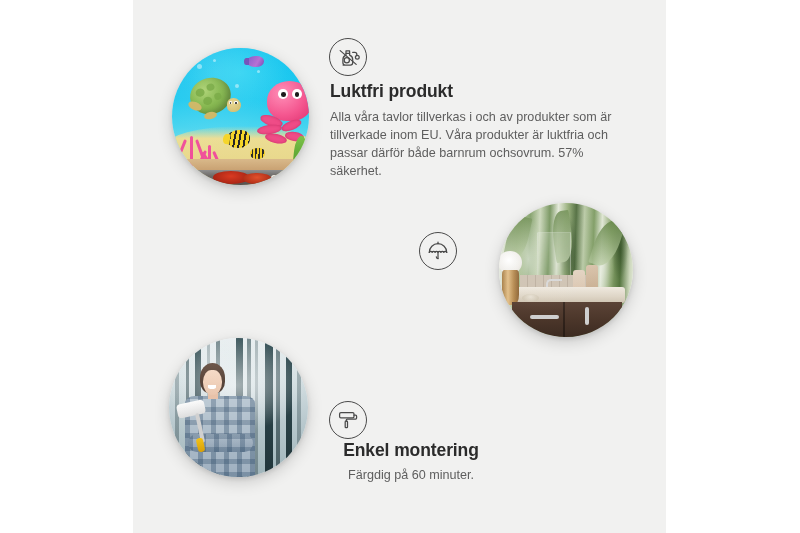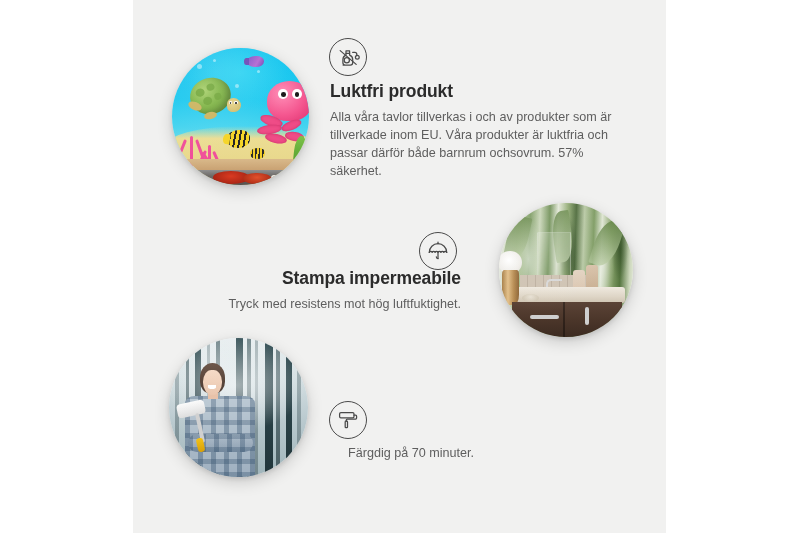--- a/index.html
+++ b/index.html
@@ -430,24 +430,20 @@
     <div class="icon-circle" style="left:286px; top:232px;">
       <svg width="26" height="26" viewBox="0 0 26 26" fill="none" stroke="#4a4a4a" stroke-width="1.25" stroke-linecap="round" stroke-linejoin="round">
         <path d="M4.3 14.4a8.7 8.7 0 0 1 17.4 0"></path>
         <path d="M4.3 14.4c.9-1.5 2-1.5 2.9 0 .9-1.5 2-1.5 2.9 0 .9-1.5 2-1.5 2.9 0 .9-1.5 2-1.5 2.9 0 .9-1.5 2-1.5 2.9 0 .9-1.5 2-1.5 2.9 0"></path>
         <path d="M13 14.4v6.1"></path>
         <path d="M13 20.5a1.7 1.7 0 0 1-1.7-1.7"></path>
         <path d="M13 5.7V4.1"></path>
       </svg>
     </div>
 
-    <div class="feat-text" style="left:0px; top:268px; width:366px; text-align:right; padding-right:38px;">
-      <div class="feat-title" style="white-space:normal;">Stampa impermeabile</div>
-      <div class="feat-body" style="margin-top:6px;">Tryck med resistens mot hög luftfuktighet.</div>
-    </div>
 
     <div class="photo" style="left:36px; top:338px; width:139px; height:139px;">
       <div class="inner">
         <div class="for-bg"></div>
         <div class="tree far" style="left:4%;width:4px;"></div>
         <div class="tree thin" style="left:12%;width:3px;"></div>
         <div class="tree" style="left:19%;width:6px;"></div>
         <div class="tree far" style="left:27%;width:3px;"></div>
         <div class="tree thin" style="left:34%;width:4px;"></div>
         <div class="tree" style="left:48%;width:7px;"></div>
@@ -475,17 +471,18 @@
 
     <div class="icon-circle" style="left:196px; top:401px;">
       <svg width="26" height="26" viewBox="0 0 26 26" fill="none" stroke="#4a4a4a" stroke-width="1.25" stroke-linecap="round" stroke-linejoin="round">
         <rect x="4.6" y="5.6" width="14.4" height="5.2" rx="1.3"></rect>
         <path d="M19 8.2h1.6a1 1 0 0 1 1 1v1.9a1 1 0 0 1-1 1H12.3a1 1 0 0 0-1 1v1.1"></path>
         <rect x="10.2" y="14.2" width="2.3" height="6.4" rx="0.7"></rect>
       </svg>
     </div>
 
     <div class="feat-text" style="left:128px; top:440px; width:300px; text-align:center;">
-      <div class="feat-body" style="margin-top:5px;">Färgdig på 70 minuter.</div>
+      <div class="feat-title">Enkel montering</div>
+      <div class="feat-body" style="margin-top:5px;">Färgdig på 60 minuter.</div>
     </div>
 
   </div>
 </div>
 
 </body></html>

